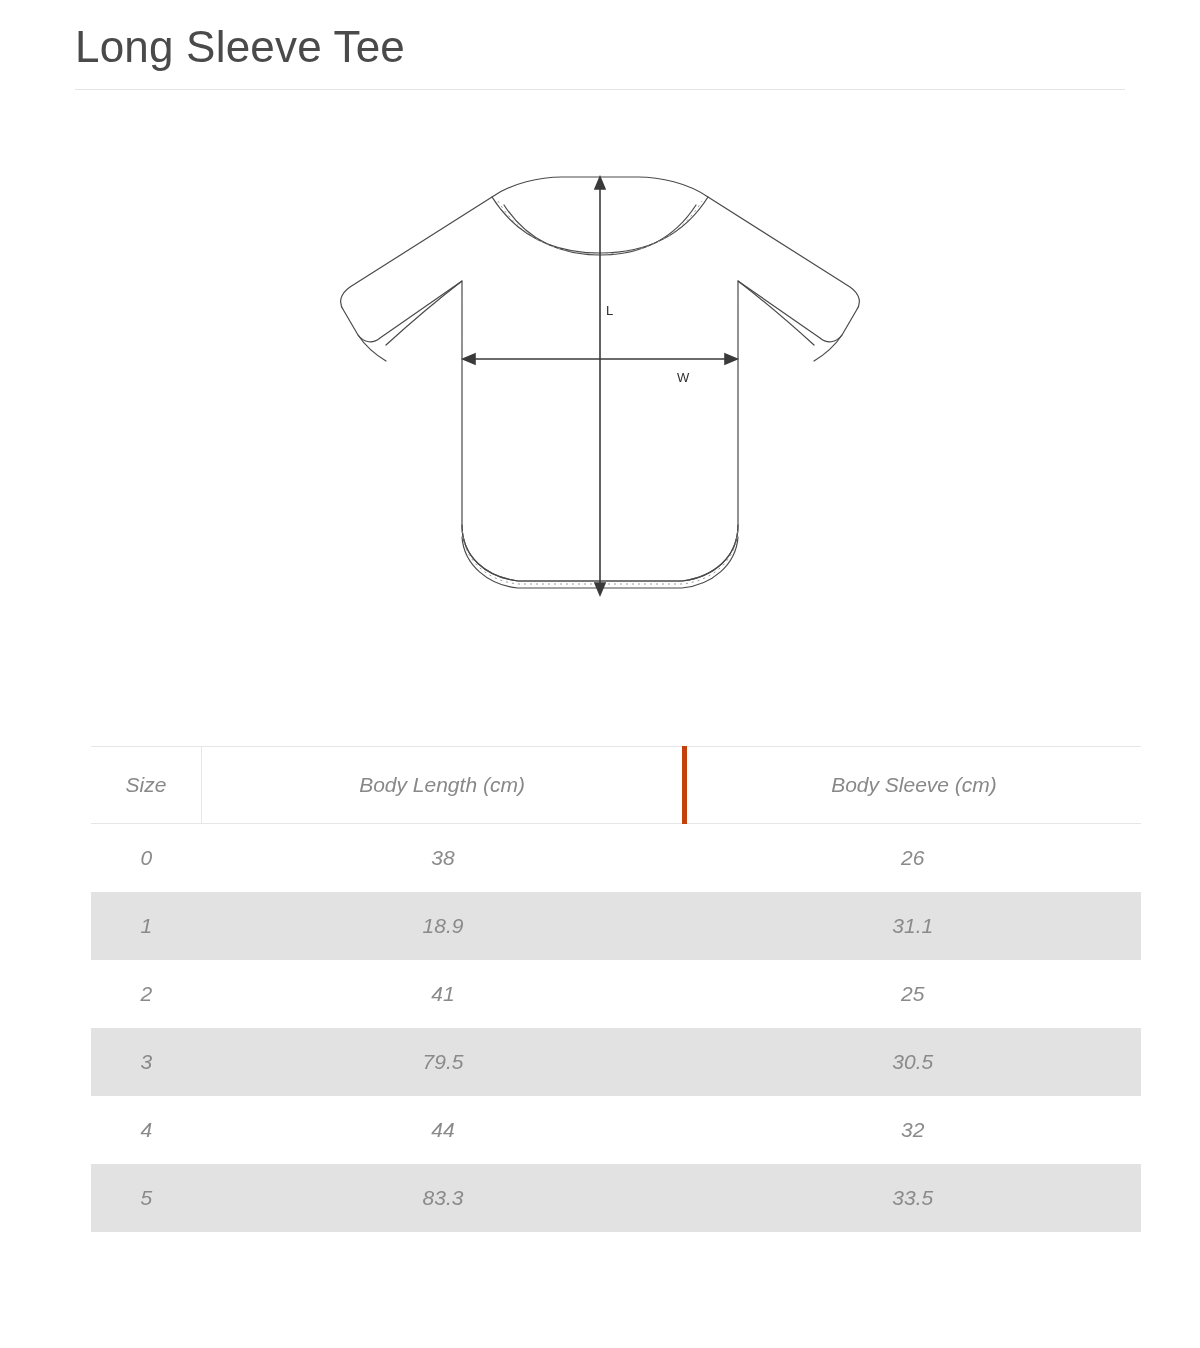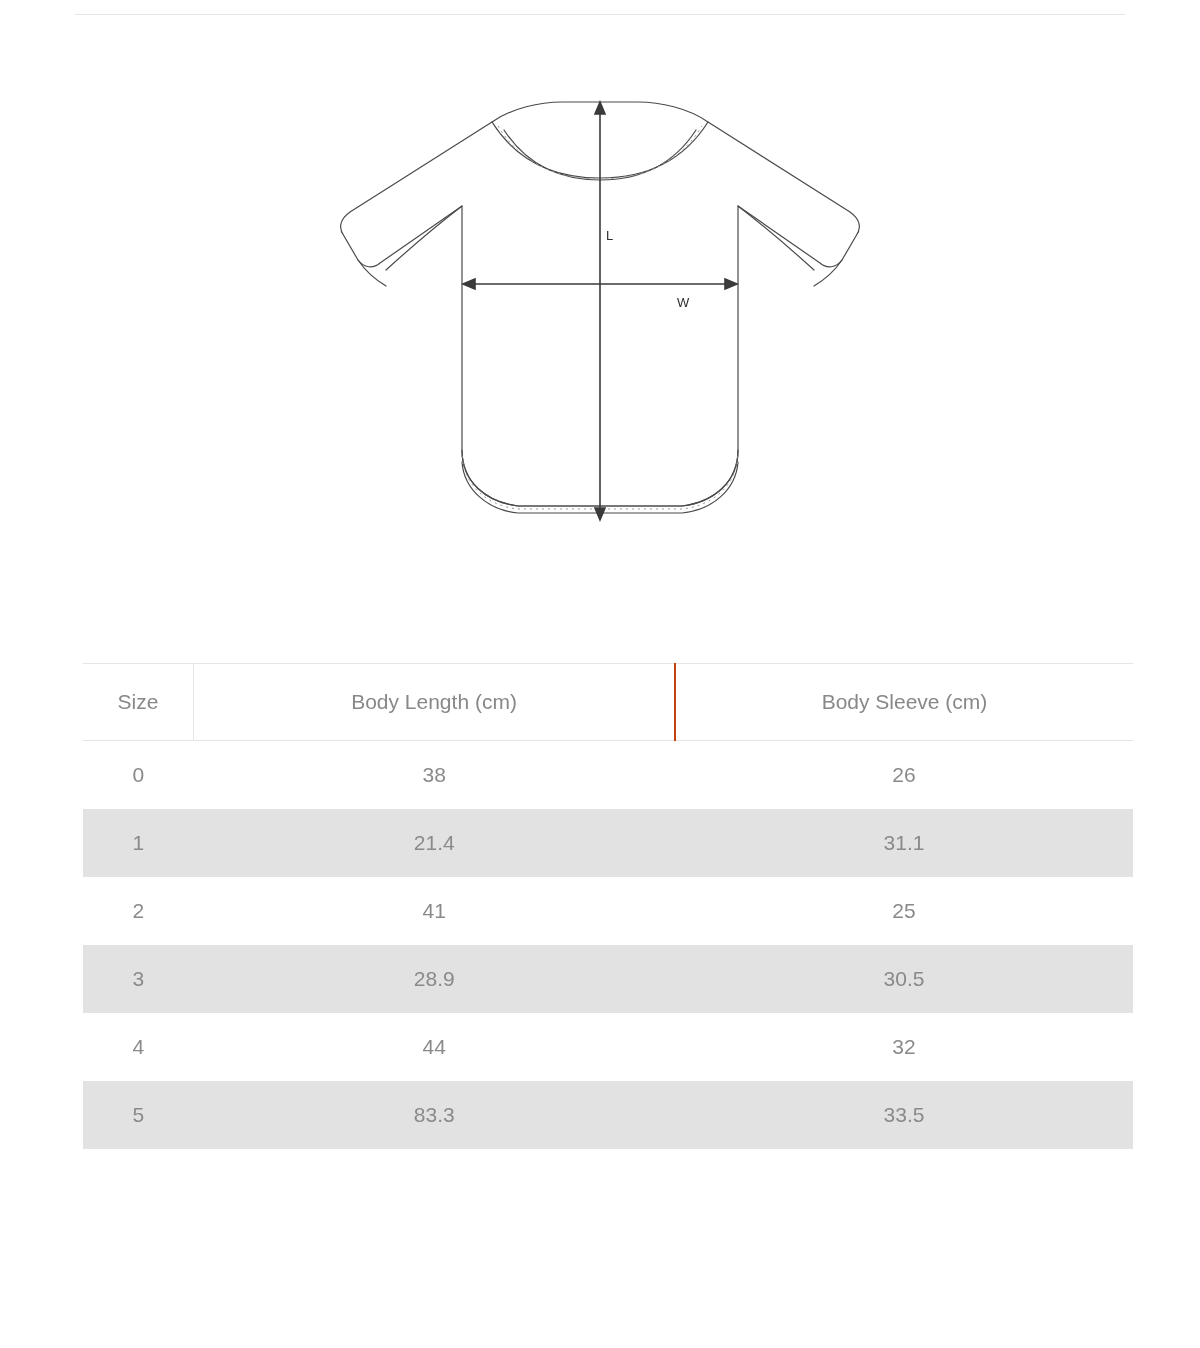--- a/index.html
+++ b/index.html
@@ -40,58 +40,60 @@
     display: flex;
     align-items: center;
     justify-content: center;
   }
   .diagram-wrap svg {
     display: block;
   }
   .size-table {
     border-collapse: collapse;
     width: 1050px;
-    margin: 8px;
+    margin: 16px;
     table-layout: fixed;
+    font-style: italic;
   }
   .size-table thead th {
     font-size: 21px;
     font-weight: 400;
     color: #888888;
     padding: 26px 0 26px 0;
     border-top: 1px solid #e6e6e6;
     border-bottom: 1px solid #e6e6e6;
     text-align: center;
   }
   .size-table thead th.col-size {
     width: 110px;
     border-right: 1px solid #e6e6e6;
   }
   .size-table thead th.col-len {
     width: 480px;
-    border-right: 2px solid #c2410c;
+    border-right: 5px solid #c2410c;
   }
   .size-table tbody td {
     font-size: 21px;
     font-weight: 400;
     color: #8a8a8a;
     padding: 22px 0;
     text-align: center;
   }
   .size-table tbody tr.alt {
     background: #e2e2e2;
   }
   .size-table tbody td.cell-size { width: 110px; }
   .size-table tbody td.cell-len { width: 480px; }
 </style>
 </head>
 <body>
 
 <div class="page">
 
+  <h1 class="title">Long Sleeve Tee</h1>
   <div class="title-rule"></div>
 
   <div class="diagram-wrap">
     <svg width="620" height="470" viewBox="0 0 620 470" fill="none" xmlns="http://www.w3.org/2000/svg">
       <g stroke="#4a4a4a" stroke-width="1.2" fill="none" stroke-linejoin="round" stroke-linecap="round">
 
         <path d="M202 22 C 222 8, 250 2, 272 2 L 348 2 C 370 2, 398 8, 418 22
                  L 560 112 C 570 119, 572 128, 566 136 L 552 160 C 546 168, 537 169, 530 163 L 448 106
                  L 448 350 C 448 382, 424 402, 392 406 L 228 406 C 196 402, 172 382, 172 350
                  L 172 106 L 90 163 C 83 169, 74 168, 68 160 L 54 136 C 48 128, 50 119, 60 112 Z"></path>
@@ -138,31 +140,31 @@
       </tr>
     </thead>
     <tbody>
       <tr>
         <td class="cell-size">0</td>
         <td class="cell-len">38</td>
         <td class="cell-wid">26</td>
       </tr>
       <tr class="alt">
         <td class="cell-size">1</td>
-        <td class="cell-len">21.4</td>
+        <td class="cell-len">18.9</td>
         <td class="cell-wid">31.1</td>
       </tr>
       <tr>
         <td class="cell-size">2</td>
         <td class="cell-len">41</td>
         <td class="cell-wid">25</td>
       </tr>
       <tr class="alt">
         <td class="cell-size">3</td>
-        <td class="cell-len">28.9</td>
+        <td class="cell-len">79.5</td>
         <td class="cell-wid">30.5</td>
       </tr>
       <tr>
         <td class="cell-size">4</td>
         <td class="cell-len">44</td>
         <td class="cell-wid">32</td>
       </tr>
       <tr class="alt">
         <td class="cell-size">5</td>
         <td class="cell-len">83.3</td>

